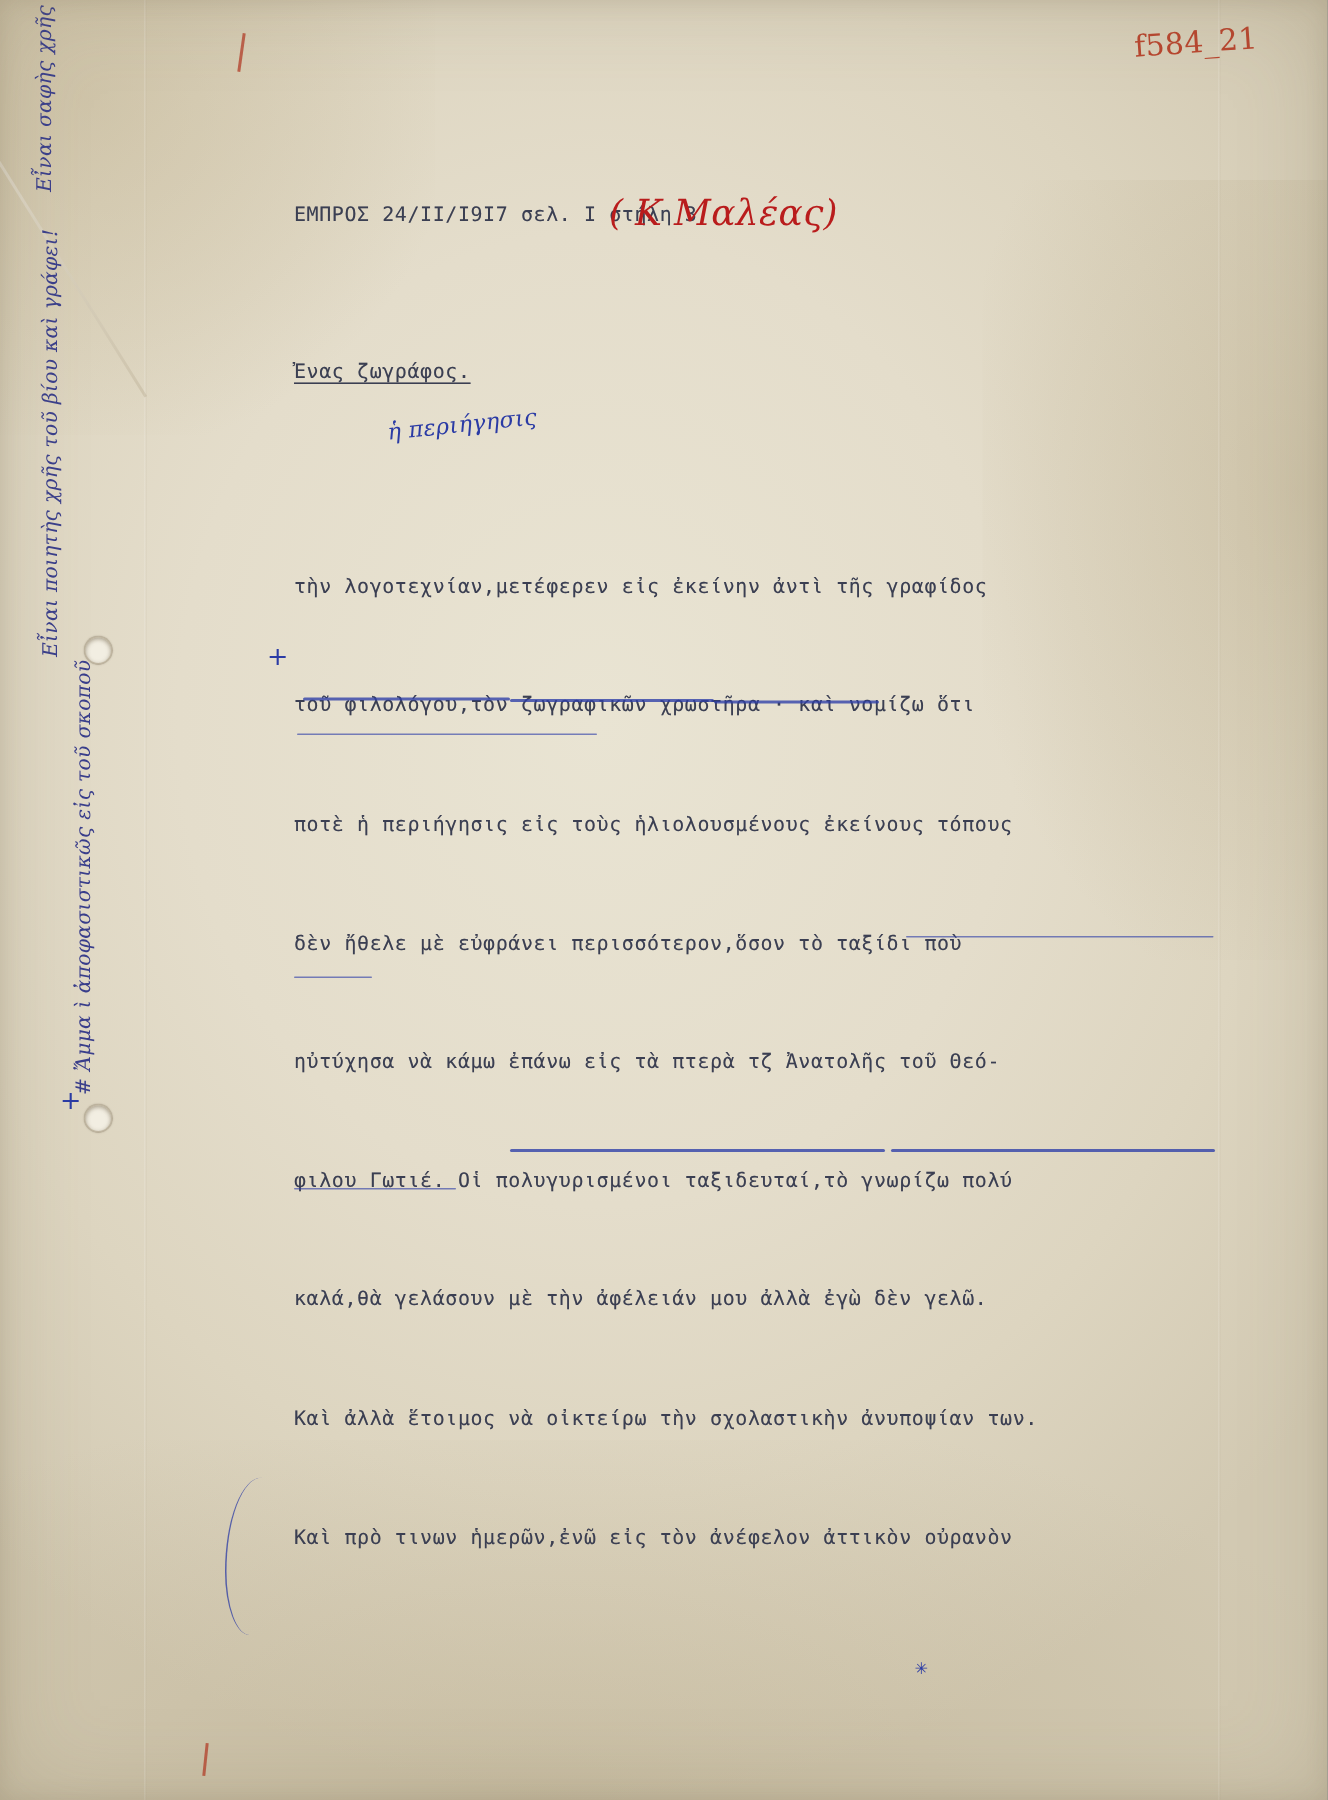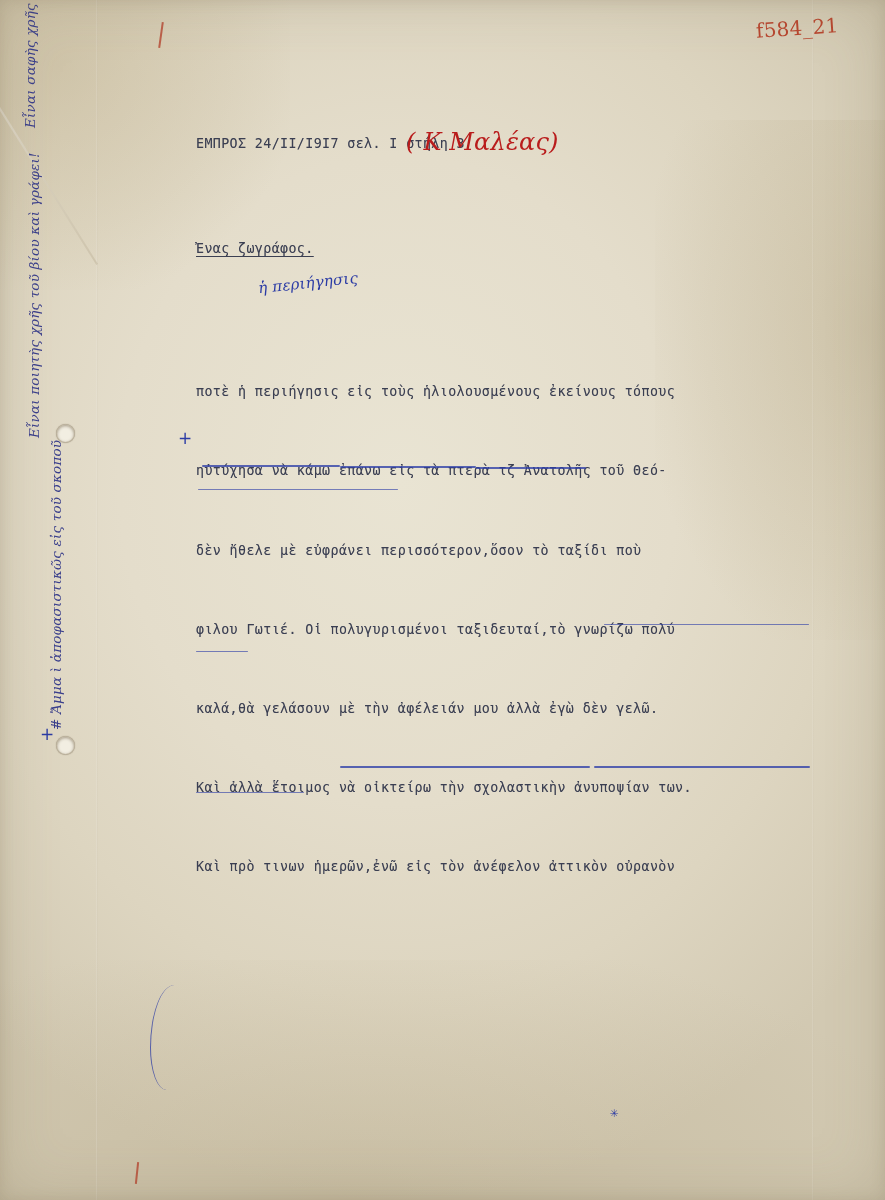--- a/index.html
+++ b/index.html
@@ -213,23 +213,25 @@
 
   <div class="red-tick r1"></div>
   <div class="red-tick r2"></div>
 
   <div class="hand archive-no">f584_21</div>
 
   <div class="typed">
     <span class="hdr">ΕΜΠΡΟΣ 24/ΙΙ/Ι9Ι7 σελ. Ι στήλη 3</span>
     <span class="ttl"><u>Ἐνας ζωγράφος.</u></span>
     <span class="body">
+      <span class="line">τὴν λογοτεχνίαν,μετέφερεν εἰς ἐκείνην ἀντὶ τῆς γραφίδος</span>
+      <span class="line">τοῦ φιλολόγου,τὸν ζωγραφικῶν χρωστῆρα · καὶ νομίζω ὅτι</span>
       <span class="line">ποτὲ ἡ περιήγησις εἰς τοὺς ἡλιολουσμένους ἐκείνους τόπους</span>
+      <span class="line">δὲν ἤθελε μὲ εὐφράνει περισσότερον,ὅσον τὸ ταξίδι ποὺ</span>
       <span class="line">ηὐτύχησα νὰ κάμω ἐπάνω εἰς τὰ πτερὰ τζ Ἀνατολῆς τοῦ Θεό-</span>
-      <span class="line">δὲν ἤθελε μὲ εὐφράνει περισσότερον,ὅσον τὸ ταξίδι ποὺ</span>
       <span class="line">φιλου Γωτιέ. Οἱ πολυγυρισμένοι ταξιδευταί,τὸ γνωρίζω πολύ</span>
       <span class="line">καλά,θὰ γελάσουν μὲ τὴν ἀφέλειάν μου ἀλλὰ ἐγὼ δὲν γελῶ.</span>
       <span class="line">Καὶ ἀλλὰ ἕτοιμος νὰ οἰκτείρω τὴν σχολαστικὴν ἀνυποψίαν των.</span>
       <span class="line">Καὶ πρὸ τινων ἡμερῶν,ἐνῶ εἰς τὸν ἀνέφελον ἀττικὸν οὐρανὸν</span>
       
       
       
       
       
       

